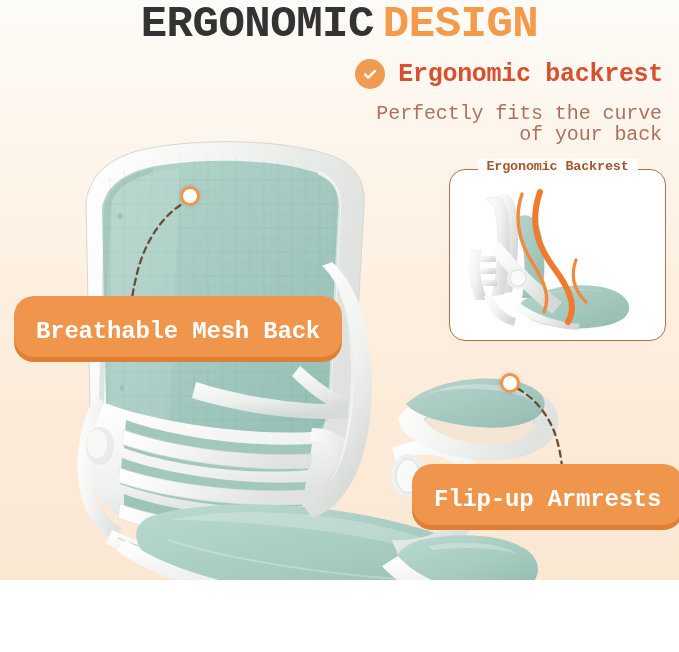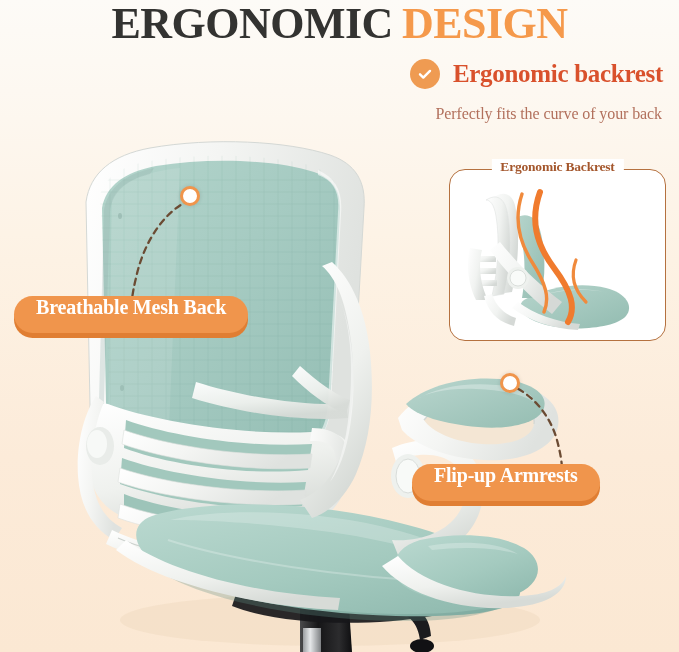--- a/index.html
+++ b/index.html
@@ -3,23 +3,23 @@
 <meta charset="utf-8">
 <style>
   html, body {
     margin: 0;
     padding: 0;
     background: #ffffff;
   }
   #stage {
     position: relative;
     width: 679px;
-    height: 652px;
+    height: 580px;
     overflow: hidden;
-    font-family: Liberation Serif, serif;
+    font-family: Liberation Mono, monospace;
     background: linear-gradient(180deg,
         #fdfbf7 0%,
         #fdf8f1 14%,
         #fdf2e4 40%,
         #fcebd9 70%,
         #fbe8d3 100%);
   }
 
   
   .headline {
@@ -63,21 +63,21 @@
     color: #d9512c;
     letter-spacing: -0.3px;
     white-space: nowrap;
   }
   .bullet-sub {
     position: absolute;
     top: 103px;
     right: 17px;
     width: 300px;
     text-align: right;
-    font-size: 16px;
+    font-size: 20px;
     line-height: 21px;
     color: #b2705c;
     letter-spacing: -0.1px;
   }
   .bullet-sub span { display: block; }
 
   
   .inset {
     position: absolute;
     left: 449px;
@@ -103,29 +103,29 @@
   }
   .inset-art {
     position: absolute;
     inset: 12px 6px 2px 6px;
   }
 
   
   .pill {
     position: absolute;
     display: flex;
-    align-items: flex-start;
+    align-items: flex-end;
     justify-content: center;
     height: 37px;
-    padding: 0 22px;
+    padding: 12px 22px;
     border-radius: 20px;
     background: #f0954c;
     box-shadow: 0 5px 0 0 #e07e33;
     color: #ffffff;
-    font-size: 20px;
+    font-size: 24px;
     font-weight: 700;
     letter-spacing: -0.2px;
     white-space: nowrap;
   }
   .pill-mesh { left: 14px; top: 296px; }
   .pill-arm  { left: 412px; top: 464px; }
 
   
   .hotspot {
     position: absolute;

